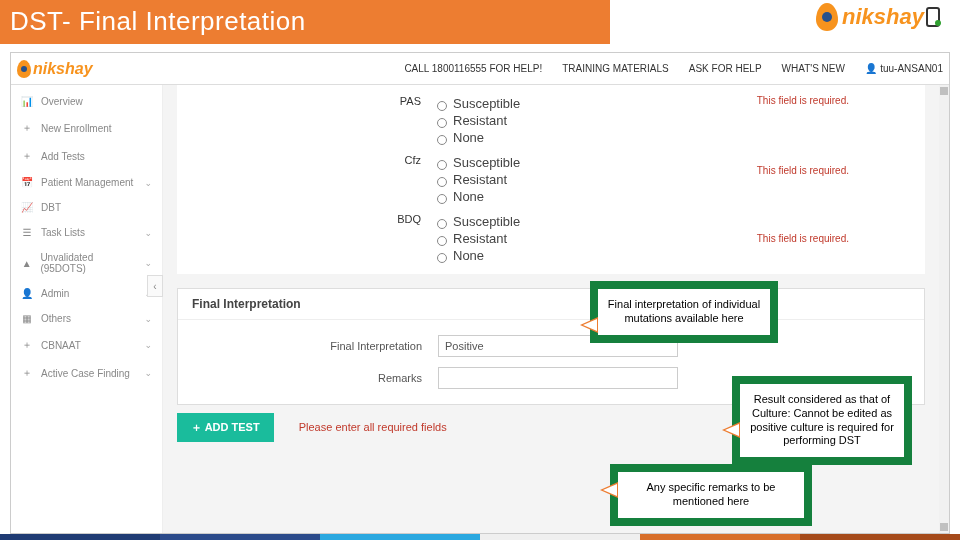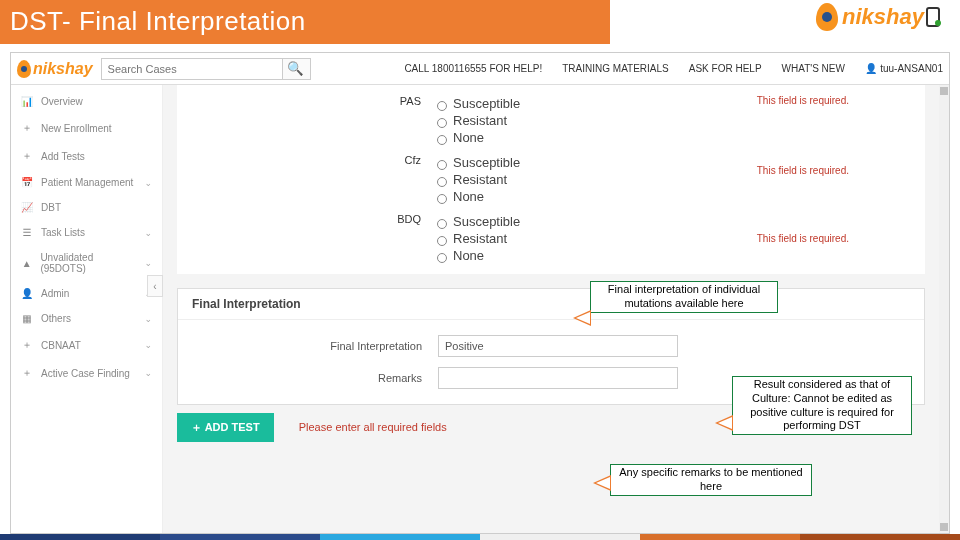--- a/index.html
+++ b/index.html
@@ -41,21 +41,21 @@
 .err{color:#c0392b;font-size:10px;position:absolute;right:90px}
 .panel{background:#fff;border:1px solid #ddd;margin-top:14px}
 .panel-head{padding:8px 14px;border-bottom:1px solid #eee;font-weight:700;font-size:12px;color:#444}
 .panel-body{padding:10px 14px}
 .form-row{display:flex;align-items:center;padding:5px 0}
 .form-row .lbl{width:246px;text-align:right;padding-right:16px;font-size:11px;color:#555}
 .form-row .ctl{flex:1}
 .form-row input.text{width:240px;padding:4px 6px;border:1px solid #ccc;font-size:11px;color:#555}
 .add-btn{margin-top:8px;background:#1abc9c;color:#fff;border:none;padding:7px 14px;font-size:11px;font-weight:700;cursor:pointer}
 .req-msg{display:inline-block;margin-left:22px;color:#c0392b;font-size:11px}
-.callout{position:absolute;background:#fff;border:1px solid #15803d;padding:1px 8px;font-size:11px;color:#000;text-align:center;line-height:1.25;z-index:50}
+.callout{position:absolute;background:#fff;border:8px solid #15803d;padding:9px 8px;font-size:11px;color:#000;text-align:center;line-height:1.25;z-index:50}
 .callout .tail{position:absolute;width:0;height:0}
 #co1{top:281px;left:590px;width:188px}
 #co1 .tail{left:-18px;top:28px;border-top:8px solid transparent;border-bottom:8px solid transparent;border-right:18px solid #ED7D31}
 #co1 .tail::after{content:"";position:absolute;left:3px;top:-6px;border-top:6px solid transparent;border-bottom:6px solid transparent;border-right:14px solid #fff}
 #co2{top:376px;left:732px;width:180px}
 #co2 .tail{left:-18px;top:38px;border-top:8px solid transparent;border-bottom:8px solid transparent;border-right:18px solid #ED7D31}
 #co2 .tail::after{content:"";position:absolute;left:3px;top:-6px;border-top:6px solid transparent;border-bottom:6px solid transparent;border-right:14px solid #fff}
 #co3{top:464px;left:610px;width:202px}
 #co3 .tail{left:-18px;top:10px;border-top:8px solid transparent;border-bottom:8px solid transparent;border-right:18px solid #ED7D31}
 #co3 .tail::after{content:"";position:absolute;left:3px;top:-6px;border-top:6px solid transparent;border-bottom:6px solid transparent;border-right:14px solid #fff}
@@ -74,24 +74,20 @@
   <span class="txt">nikshay</span>
   <span class="phone"></span>
 </div>
 
 <div class="screenshot">
   <div class="topnav">
     <span class="brand">
         <span class="eye2"></span>
         <span>nikshay</span>
       </span>
-    <div class="search-wrap">
-      <input type="text" placeholder="Search Cases" style="">
-      <button class="search-btn"><span>🔍</span></button>
-    </div>
     <div class="topnav-right">
       <span>CALL 1800116555 FOR HELP!</span>
       <span>TRAINING MATERIALS</span>
       <span>ASK FOR HELP</span>
       <span>WHAT'S NEW</span>
       <span>👤 <span>tuu-ANSAN01</span></span>
     </div>
   </div>
 
   <div class="scrollbar"></div>

